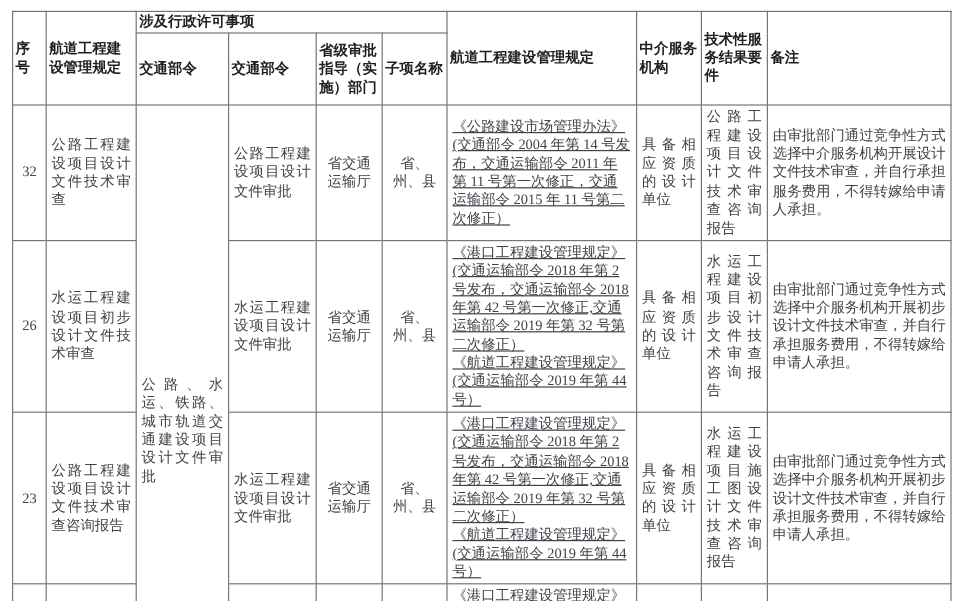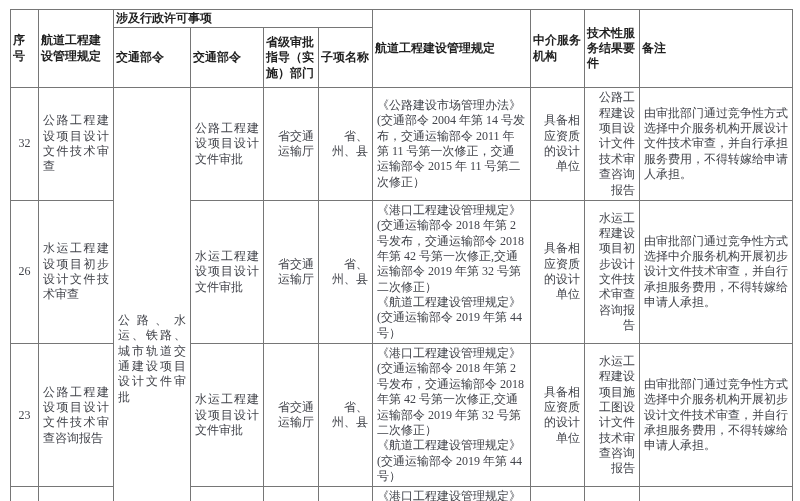--- a/index.html
+++ b/index.html
@@ -35,23 +35,23 @@
     padding: 1px 2px;
   }
   .doc-table td {
     color: #41434a;
   }
   tr.h1 { height: 18px; }
   tr.h2 { height: 60px; }
   .c  { text-align: center; }
   .l  { text-align: left; }
   .j  { text-align: justify; text-justify: inter-ideograph; }
-  .pre { white-space: pre-line; }
+  .pre { white-space: pre-line; text-decoration: underline; }
   .pad6 { padding-left: 6px; padding-right: 6px; }
-  .tight { padding-left: 2px; padding-right: 2px; text-align: right; }
+  .tight { padding-left: 2px; padding-right: 2px; }
 </style>
 </head>
 <body>
 
 <div class="page">
   <table class="doc-table">
     <colgroup>
       <col style="width:28px">
       <col style="width:75px">
       <col style="width:77px">

